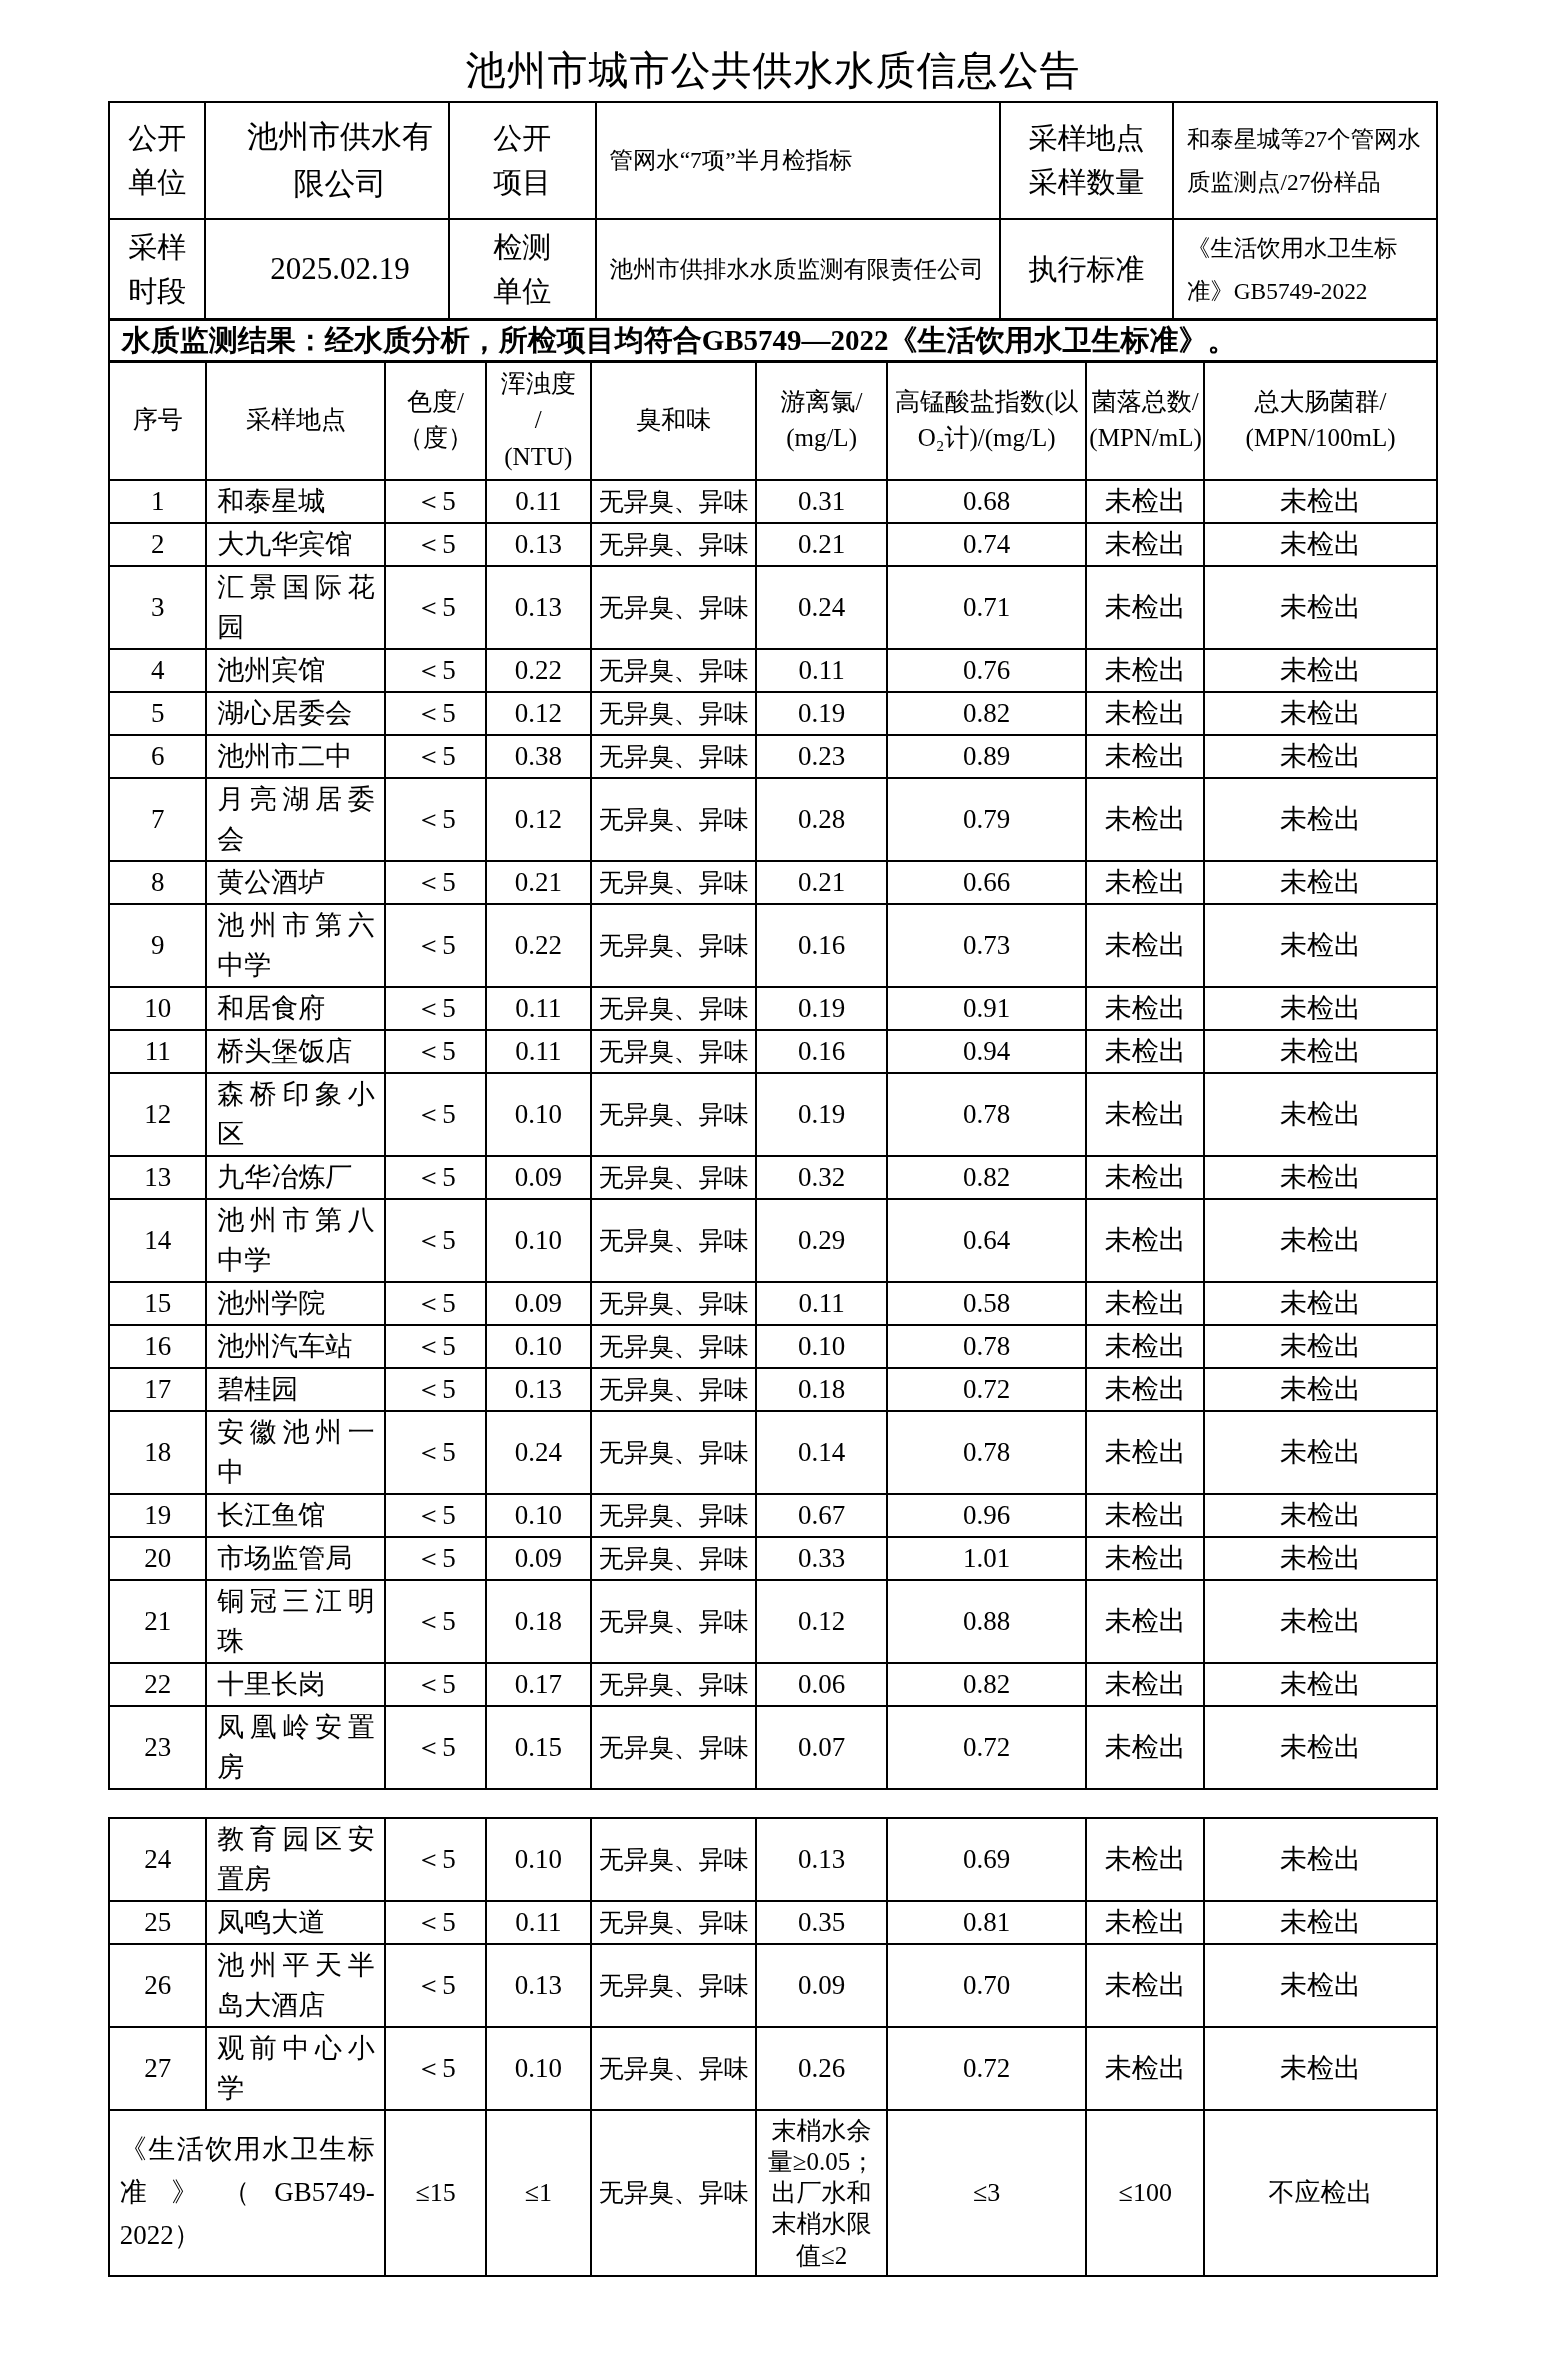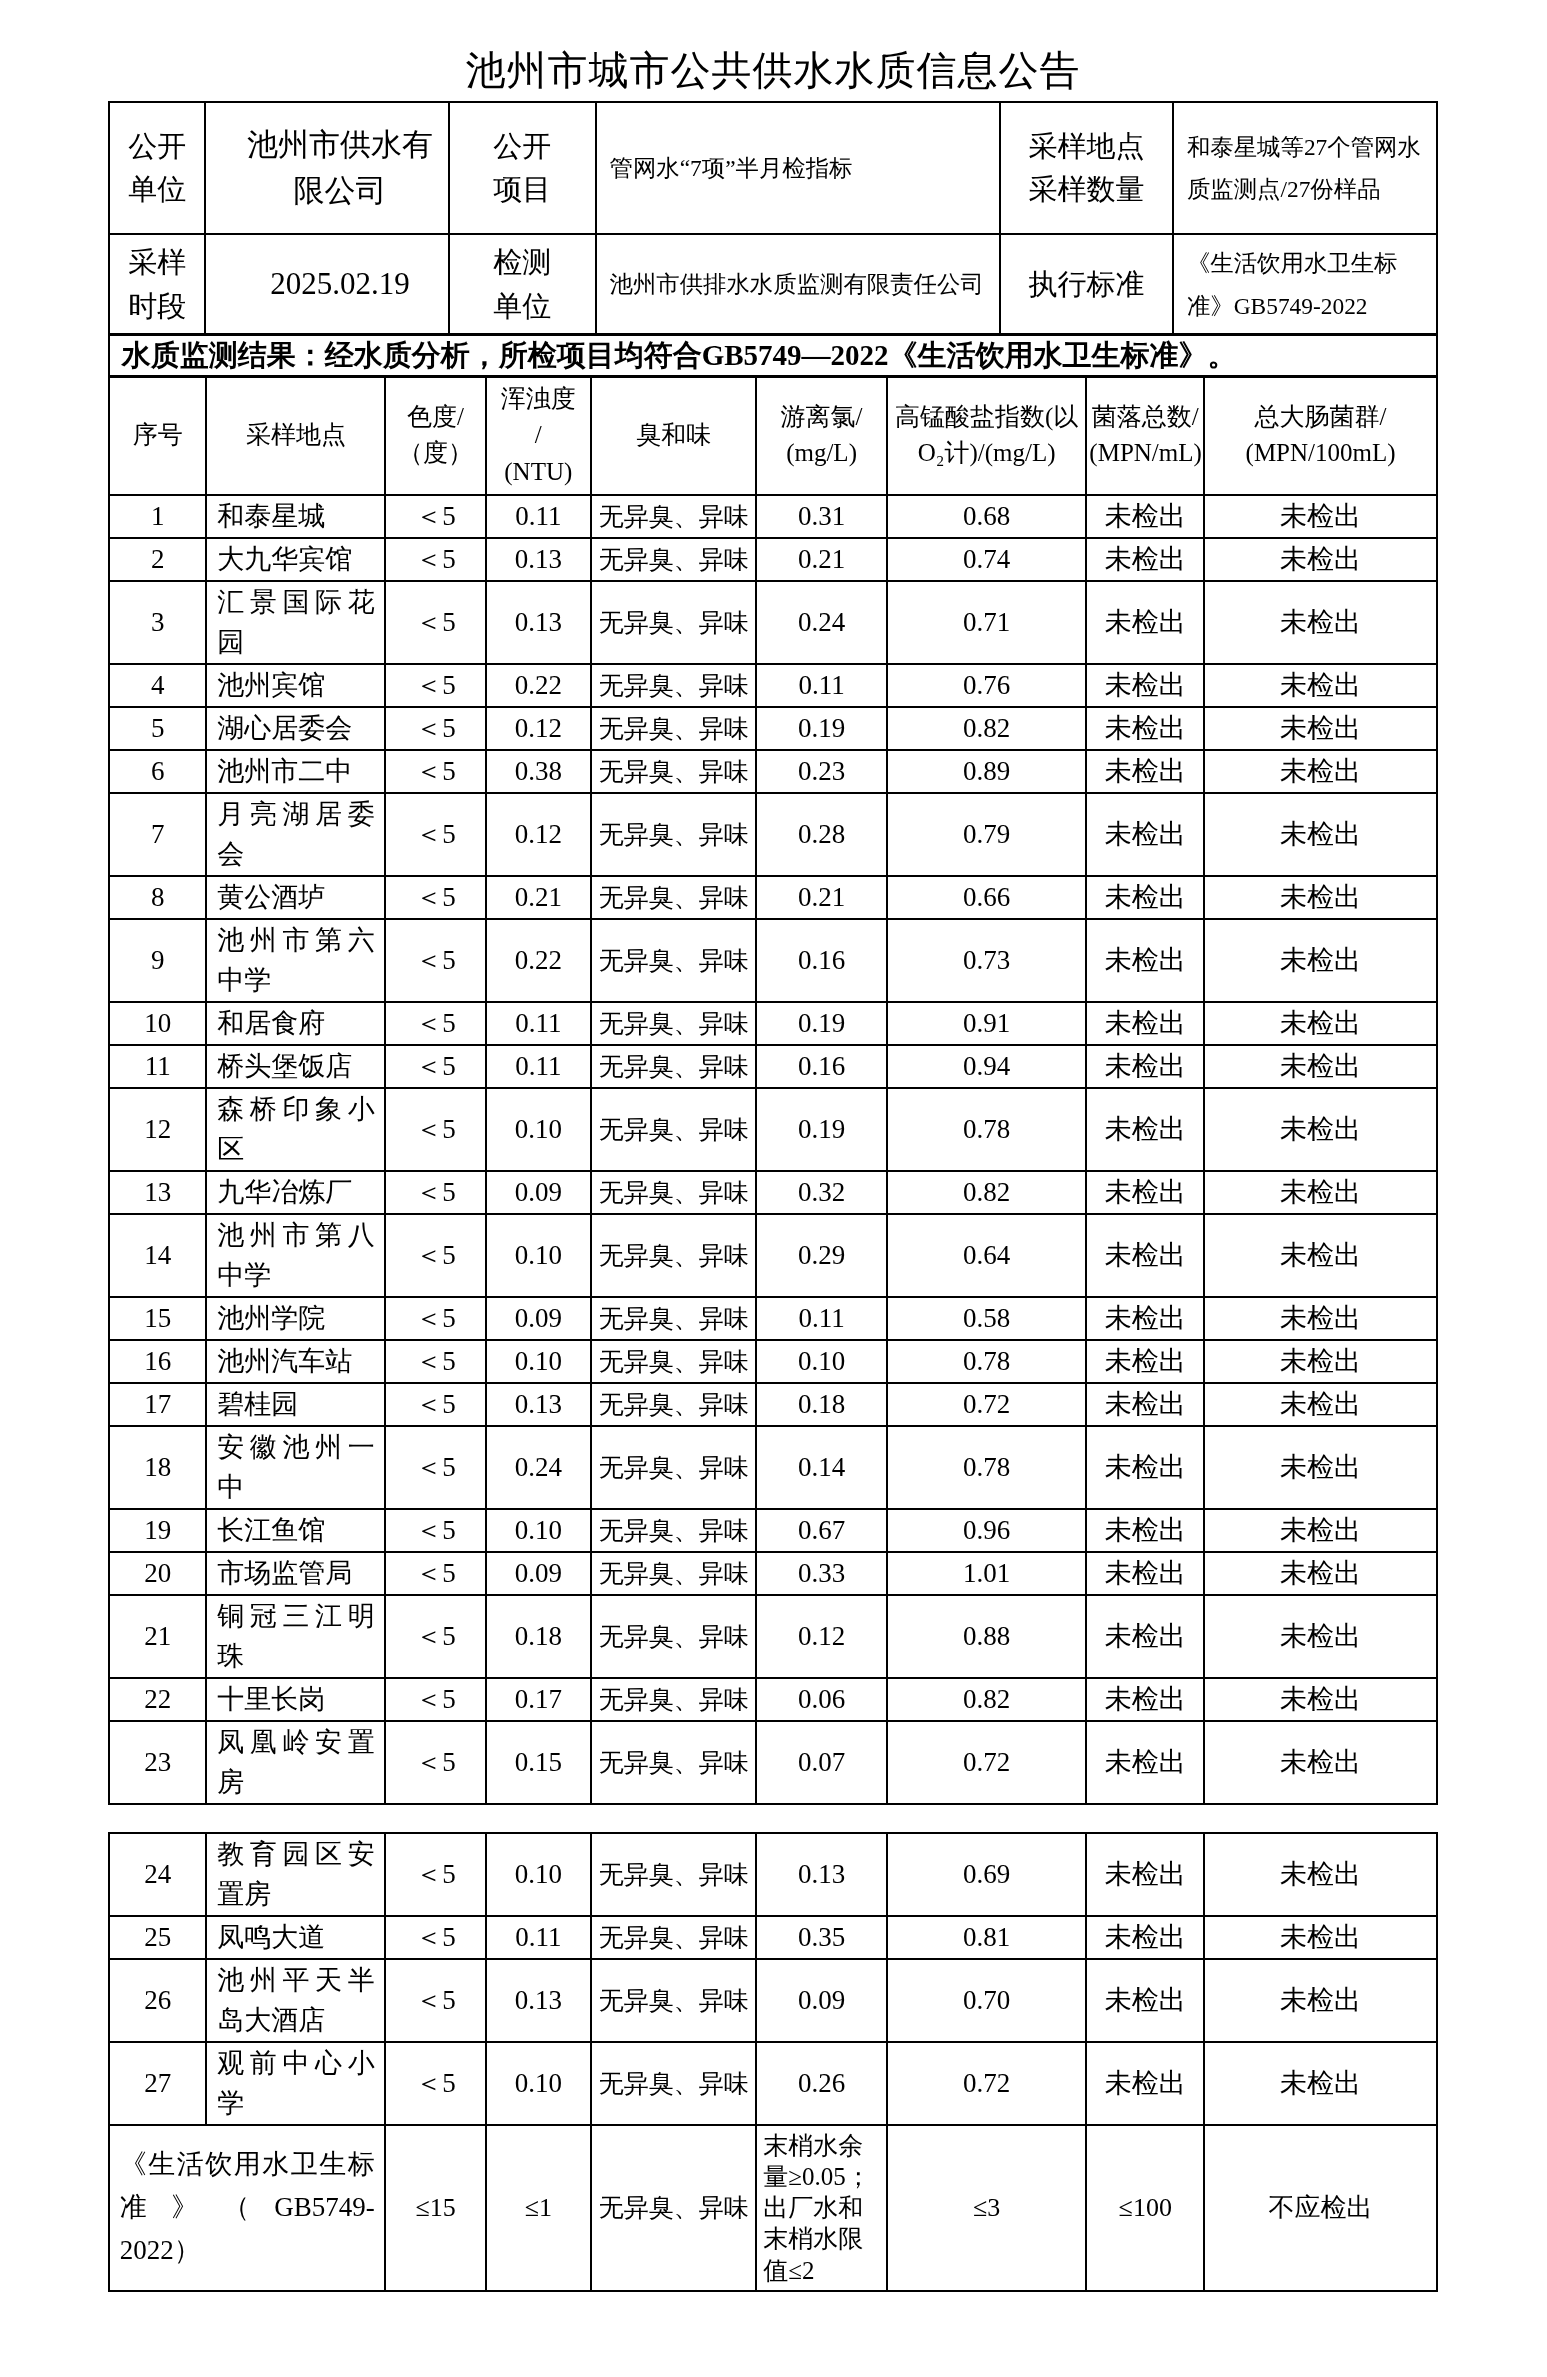--- a/index.html
+++ b/index.html
@@ -16,21 +16,21 @@
     font-family:"Liberation Sans","DejaVu Sans",sans-serif;
     letter-spacing:1px;
   }
   table{border-collapse:collapse;table-layout:fixed;width:1330px;}
   table,td,th{border:2px solid #000;}
   table{border-width:2.9px;}
   td,th{overflow:hidden;}
 
   
   .info td{vertical-align:middle;text-align:center;line-height:1.5;}
-  .info .r1{height:132px;}
+  .info .r1{height:117px;}
   .info .r2{height:101px;}
   .info td.lbl{font-size:29px;white-space:pre-line;}
   .info td.val-center{font-size:31px;padding-left:27px;}
   .info td.val-left{font-size:23.4px;text-align:left;padding:0 12.7px;line-height:1.8;}
 
   
   .result{
     margin-top:-2.9px;border:2.9px solid #000;
     height:41px;line-height:41px;
     font-size:29px;font-weight:bold;
@@ -51,21 +51,21 @@
   }
   .data td.site{
     text-align:justify;text-justify:inter-character;
     padding:0 9.8px;
   }
   .data td.odor{font-size:25px;}
   .data td.std-label{
     font-size:27px;text-align:justify;text-justify:inter-character;
     padding:0 9.8px;line-height:1.6;
   }
-  .data td.std-chlorine{font-size:25px;line-height:1.25;text-align:left;padding:3.9px 5.9px;}
+  .data td.std-chlorine{font-size:25px;line-height:1.25;text-align:center;padding:3.9px 5.9px;}
   .data td.std-val{font-size:26px;}
 </style>
 </head>
 <body>
 
 <div class="sheet">
 
   <div class="page-title">池州市城市公共供水水质信息公告</div>
 
   <table class="info">

